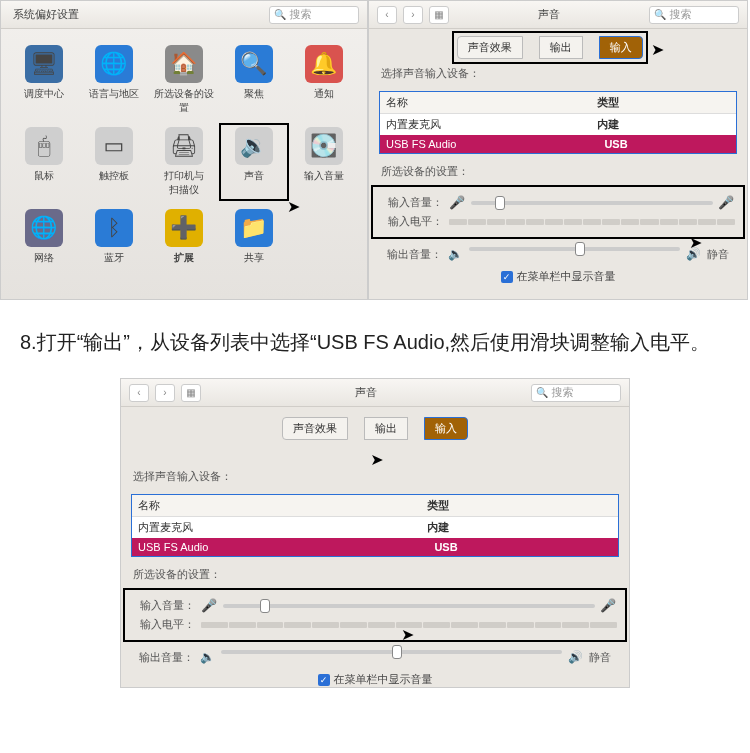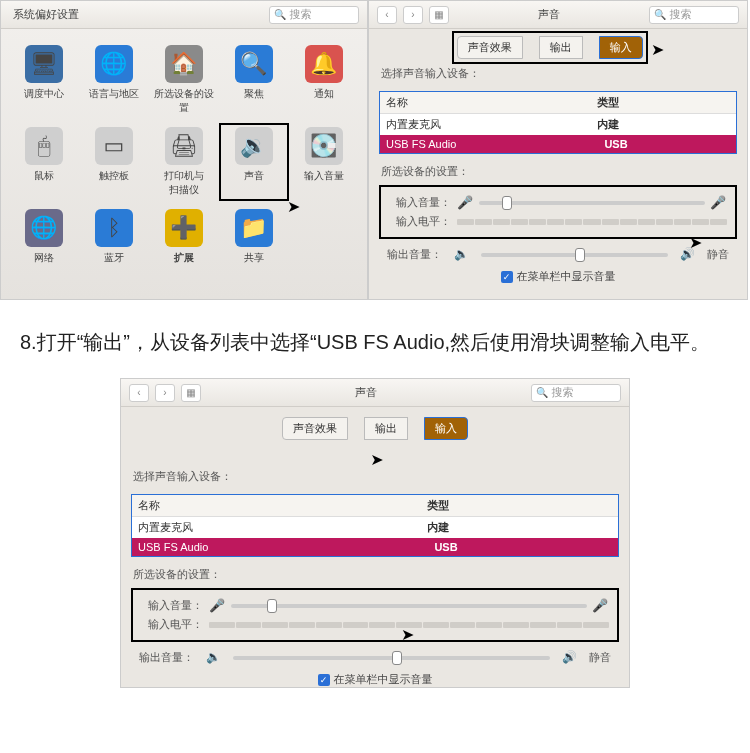--- a/index.html
+++ b/index.html
@@ -124,21 +124,21 @@
     padding: 3px 6px;
   }
   .col-name { flex: 1.5; }
   .col-type { flex: 1; font-weight: bold; }
   .device-table .trow { display: flex; }
   .device-table .trow.selected {
     background: #be185d; color: #fff; gap: 18px;
   }
 
   .settings-box {
-    margin: 4px 10px;
+    margin: 4px 2px;
     border: 2px solid #000;
     padding: 6px 8px;
     font-size: 11px;
     color: #555;
   }
   .settings-row {
     display: flex; align-items: center;
     gap: 6px; padding: 2px 0;
   }
   .settings-row .lbl { width: 62px; text-align: right; }
@@ -154,23 +154,23 @@
   }
   .mic-icon { font-size: 13px; color: #666; }
   .level-bar {
     flex: 1; height: 6px; display: flex; gap: 1px;
   }
   .level-bar span {
     flex: 1; background: #d0cdc8; border-radius: 1px;
   }
 
   .output-row {
-    display: flex; align-items: center;
-    gap: 12px; padding: 4px 18px;
-    font-size: 11px; color: #555; font-family: Liberation Serif, serif;
+    display: flex; align-items: flex-start;
+    gap: 6px; padding: 4px 18px;
+    font-size: 11px; color: #555;
   }
   .check-row {
     display: flex; justify-content: center;
     align-items: center; gap: 4px;
     font-size: 11px; color: #444;
     padding: 3px 0;
   }
   .checkbox {
     width: 12px; height: 12px;
     background: #2a6fd6; color: #fff;

